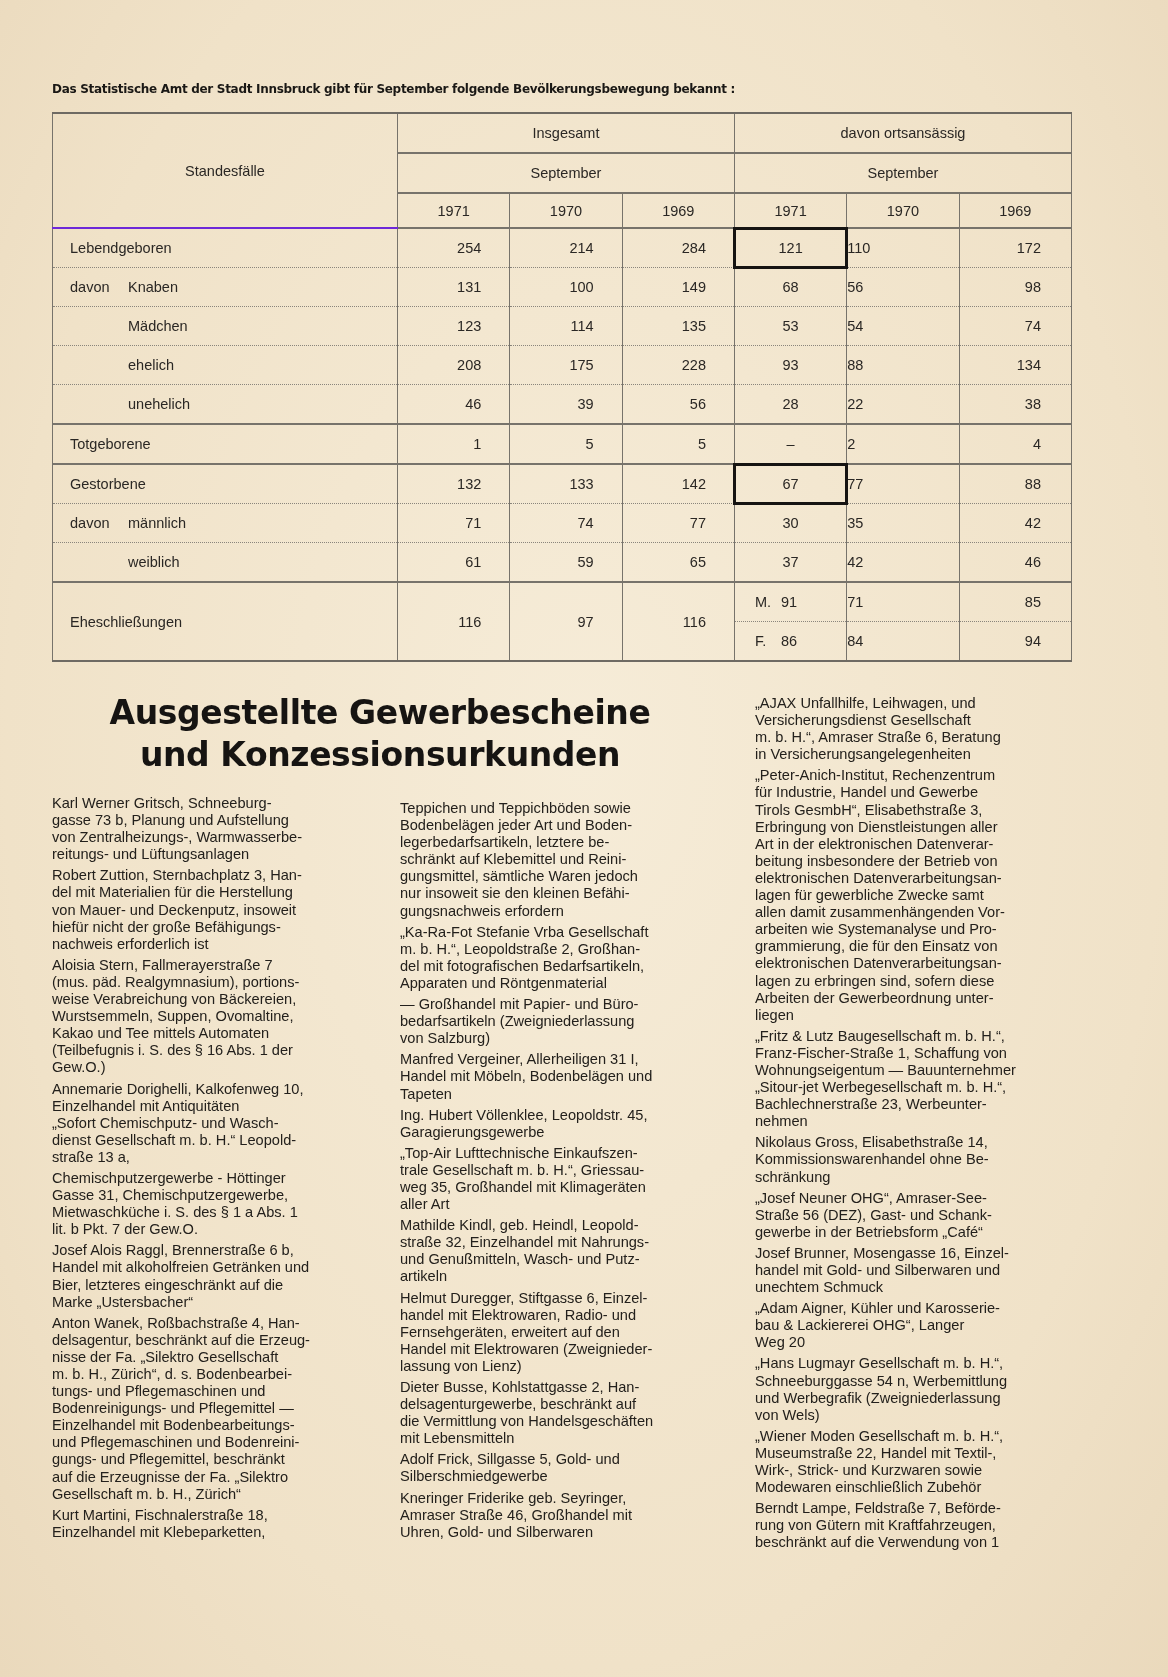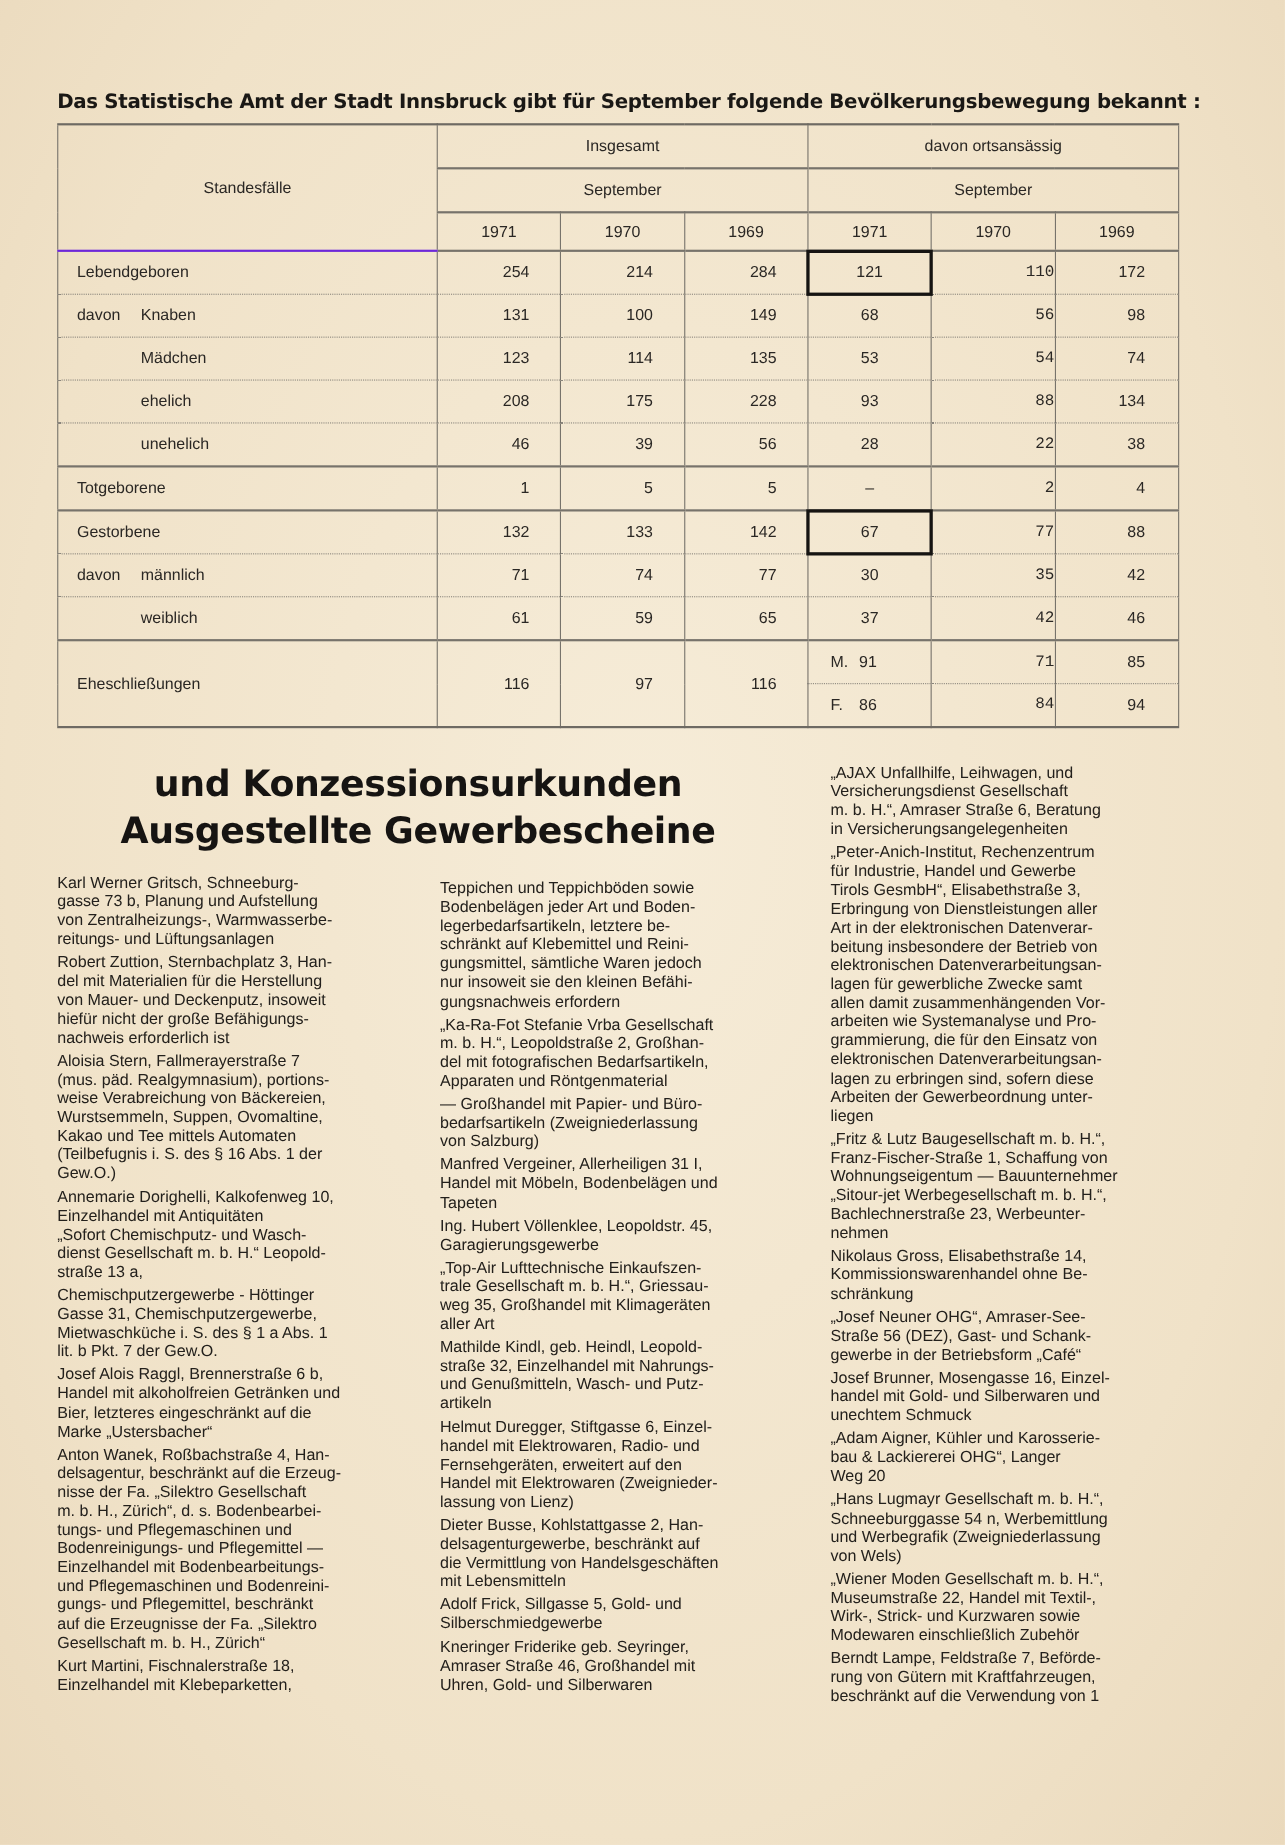--- a/index.html
+++ b/index.html
@@ -6,21 +6,21 @@
   body {
     width: 1168px; height: 1677px; position: relative; overflow: hidden;
     background: #f2e6cf;
     background-image: radial-gradient(ellipse at 50% 45%, #f6ecd8 0%, #f0e2c8 70%, #ead9bc 100%);
     color: #1c1a17;
     font-family: "Liberation Sans", sans-serif;
   }
   .intro {
     position: absolute; left: 52px; top: 82px; width: 1080px;
     font-family: "DejaVu Sans", sans-serif; font-weight: bold;
-    font-size: 18px; letter-spacing: -0.3px; color: #1a1815;
+    font-size: 12px; letter-spacing: -0.3px; color: #1a1815;
   }
   
   .stat {
     position: absolute; left: 52px; top: 112px; width: 1020px;
     border-collapse: collapse; table-layout: fixed;
     font-size: 14.5px; color: #2a2724;
     border-top: 2px solid #6e6a63;
     border-bottom: 2px solid #6e6a63;
   }
   .stat col.c-label { width: 344px; }
@@ -32,21 +32,21 @@
   }
   .stat th.hdr-top { height: 38px; border-bottom: 2px solid #77736b; }
   .stat th.hdr-mid { height: 38px; border-bottom: 2px solid #77736b; }
   .stat th.year { height: 33px; }
   .stat tr.year-row th { border-bottom: 2px solid #77736b; }
   .stat td.lbl { text-align: left; padding-left: 17px; }
   .stat td.lbl .pre { display: inline-block; width: 58px; }
   .stat td.lbl .ind { padding-left: 58px; }
   .stat td.num { text-align: right; padding-right: 28px; }
   .stat td.num.c4 { text-align: center; padding-right: 0; margin-left: 48px; }
-  .stat td.num.c5 { text-align: right; padding-right: 0; font-family: Liberation Mono, monospace; }
+  .stat td.num.c5 { text-align: left; padding-right: 0; }
   .stat td.num.c6 { padding-right: 30px; }
   .stat tr.dotted td { border-bottom: 1px dotted #8a857c; }
   .stat tr.solid td { border-bottom: 2px solid #77736b; }
   .stat td.boxed { outline: 3px solid #161412; outline-offset: -2px; }
   .stat td.mf { text-align: left; padding-left: 20px; }
   .stat td.mf .k { display: inline-block; width: 26px; }
   .stat tr.sub td { height: 38px; }
   .stat tr.sub.first td.split { border-bottom: 1px dotted #8a857c; }
 
   
@@ -196,22 +196,22 @@
       </tr>
       <tr class="sub">
         <td class="mf"><span class="k">F.</span><span>86</span></td>
         <td class="num c5">84</td>
         <td class="num c6">94</td>
       </tr>
     </tbody>
 </table>
 
 <div class="heading">
+  <div>Ausgestellte Gewerbescheine</div>
   <div>und Konzessionsurkunden</div>
-  <div>Ausgestellte Gewerbescheine</div>
 </div>
 
 <div class="col col1">
     <p>Karl Werner Gritsch, Schneeburg-
 gasse 73 b, Planung und Aufstellung
 von Zentralheizungs-, Warmwasserbe-
 reitungs- und Lüftungsanlagen</p>
     <p>Robert Zuttion, Sternbachplatz 3, Han-
 del mit Materialien für die Herstellung
 von Mauer- und Deckenputz, insoweit

